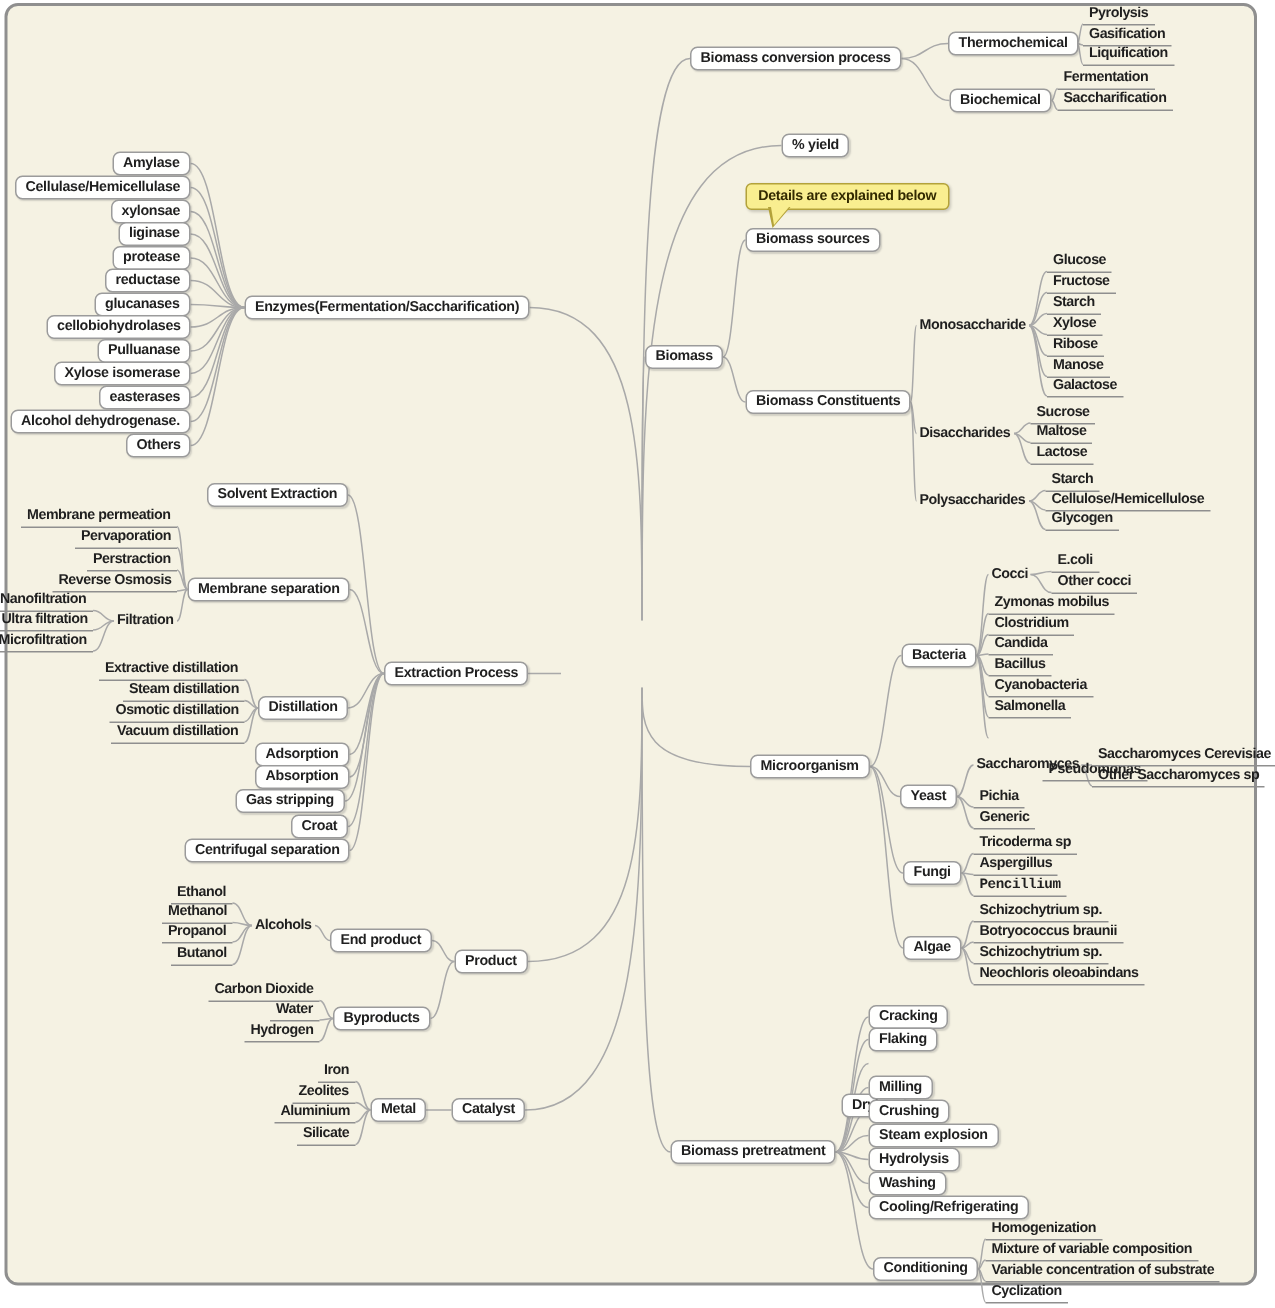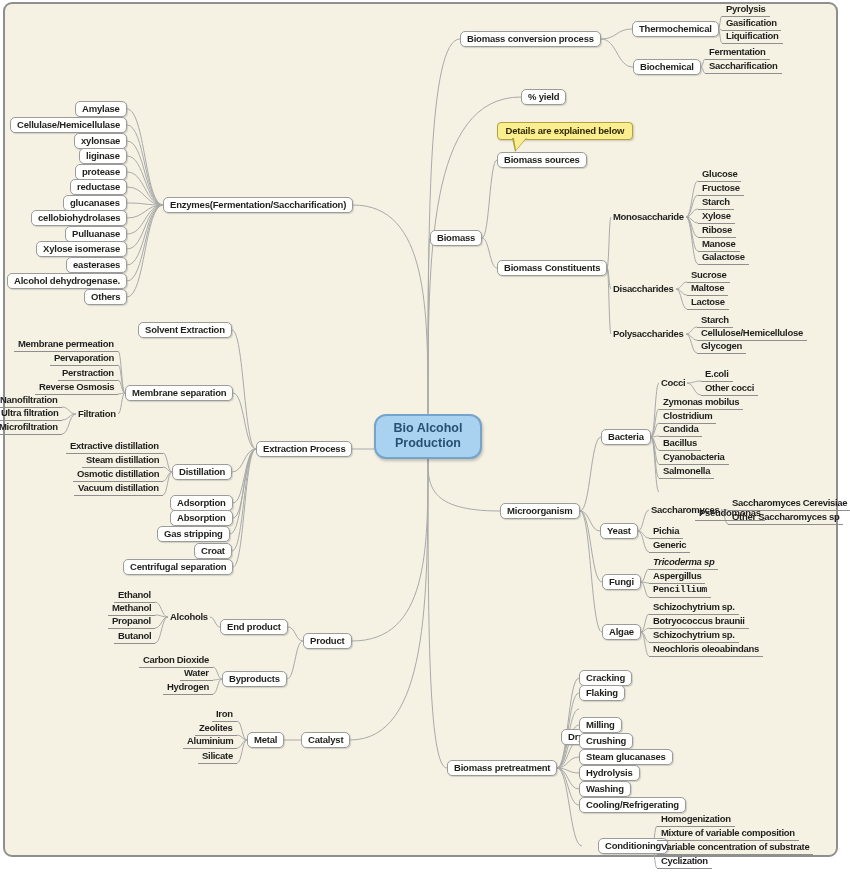--- a/index.html
+++ b/index.html
@@ -152,21 +152,20 @@
       <path d="M 222 679 C 217.5 679, 217.5 680, 213 680"></path>
       <path d="M 222 679 C 217.5 679, 217.5 694, 213 694"></path>
       <path d="M 428 458.5 C 428 599.25, 428 740, 350 740"></path>
       <path d="M 301 740 C 292.5 740, 292.5 740, 284 740"></path>
       <path d="M 247 740 C 242 740, 242 721, 237 721"></path>
       <path d="M 247 740 C 242 740, 242 735, 237 735"></path>
       <path d="M 247 740 C 242 740, 242 748, 237 748"></path>
       <path d="M 247 740 C 242 740, 242 763, 237 763"></path>
     </svg>
   <div id="callout" class="callout" style="left: 496.5px; top: 122px; text-align: center;">Details are explained below</div>
-<div class="node center" style="left: 374px; top: 413.5px;">Bio Alcohol Production</div>
     <div class="node box" style="left: 460px; top: 30.5px;">Biomass conversion process</div>
     <div class="node box" style="left: 632px; top: 20.5px;">Thermochemical</div>
     <div class="node leaf" style="left: 722px; top: 3px;">Pyrolysis</div>
     <div class="node leaf" style="left: 722px; top: 17px;">Gasification</div>
     <div class="node leaf" style="left: 722px; top: 30px;">Liquification</div>
     <div class="node box" style="left: 633px; top: 58.5px;">Biochemical</div>
     <div class="node leaf" style="left: 705px; top: 46px;">Fermentation</div>
     <div class="node leaf" style="left: 705px; top: 60px;">Saccharification</div>
     <div class="node box" style="left: 521px; top: 88.5px;">% yield</div>
     <div class="node box" style="left: 430px; top: 229.5px;">Biomass</div>
@@ -200,39 +199,39 @@
     <div class="node leaf" style="left: 659px; top: 451px;">Cyanobacteria</div>
     <div class="node leaf" style="left: 659px; top: 465px;">Salmonella</div>
     <div class="node leaf" style="left: 695px; top: 479px; margin-top: 28px;">Pseudomonas</div>
     <div class="node box" style="left: 600px; top: 522.5px;">Yeast</div>
     <div class="node text" style="left: 649px; top: 503.5px;">Saccharomyces</div>
     <div class="node leaf" style="left: 728px; top: 497px;">Saccharomyces Cerevisiae</div>
     <div class="node leaf" style="left: 728px; top: 511px;">Other Saccharomyces sp</div>
     <div class="node leaf" style="left: 649px; top: 525px;">Pichia</div>
     <div class="node leaf" style="left: 649px; top: 539px;">Generic</div>
     <div class="node box" style="left: 602px; top: 573.5px;">Fungi</div>
-    <div class="node leaf" style="left: 649px; top: 556px; font-style: italic;">Tricoderma sp</div>
+    <div class="node leaf" style="left: 649px; top: 556px;">Tricoderma sp</div>
     <div class="node leaf" style="left: 649px; top: 570px;">Aspergillus</div>
     <div class="node leaf" style="left: 649px; top: 584px; font-family: Liberation Mono, monospace;">Pencillium</div>
     <div class="node box" style="left: 602px; top: 623.5px;">Algae</div>
     <div class="node leaf" style="left: 649px; top: 601px;">Schizochytrium sp.</div>
     <div class="node leaf" style="left: 649px; top: 615px;">Botryococcus braunii</div>
     <div class="node leaf" style="left: 649px; top: 629px;">Schizochytrium sp.</div>
     <div class="node leaf" style="left: 649px; top: 643px;">Neochloris oleoabindans</div>
     <div class="node box" style="left: 447px; top: 759.5px;">Biomass pretreatment</div>
     <div class="node box" style="left: 579px; top: 669.5px;">Cracking</div>
     <div class="node box" style="left: 579px; top: 684.5px;">Flaking</div>
     <div class="node box" style="left: 561px; top: 700.5px; margin-top: 28px;">Drying</div>
     <div class="node box" style="left: 579px; top: 716.5px;">Milling</div>
     <div class="node box" style="left: 579px; top: 732.5px;">Crushing</div>
-    <div class="node box" style="left: 579px; top: 748.5px;">Steam glucanases</div>
+    <div class="node box" style="left: 579px; top: 748.5px;">Steam explosion</div>
     <div class="node box" style="left: 579px; top: 764.5px;">Hydrolysis</div>
     <div class="node box" style="left: 579px; top: 780.5px;">Washing</div>
     <div class="node box" style="left: 579px; top: 796.5px;">Cooling/Refrigerating</div>
-    <div class="node box" style="left: 598px; top: 837.5px;">Conditioning</div>
+    <div class="node box" style="left: 582px; top: 837.5px;">Conditioning</div>
     <div class="node leaf" style="left: 657px; top: 813px;">Homogenization</div>
     <div class="node leaf" style="left: 657px; top: 827px;">Mixture of variable composition</div>
     <div class="node leaf" style="left: 657px; top: 841px;">Variable concentration of substrate</div>
     <div class="node leaf" style="left: 657px; top: 855px;">Cyclization</div>
     <div class="node box" style="left: 163px; top: 196.5px;">Enzymes(Fermentation/Saccharification)</div>
     <div class="node box" style="left: 75px; top: 100.5px;">Amylase</div>
     <div class="node box" style="left: 10px; top: 116.5px;">Cellulase/Hemicellulase</div>
     <div class="node box" style="left: 74px; top: 132.5px;">xylonsae</div>
     <div class="node box" style="left: 79px; top: 147.5px;">liginase</div>
     <div class="node box" style="left: 75px; top: 163.5px;">protease</div>

